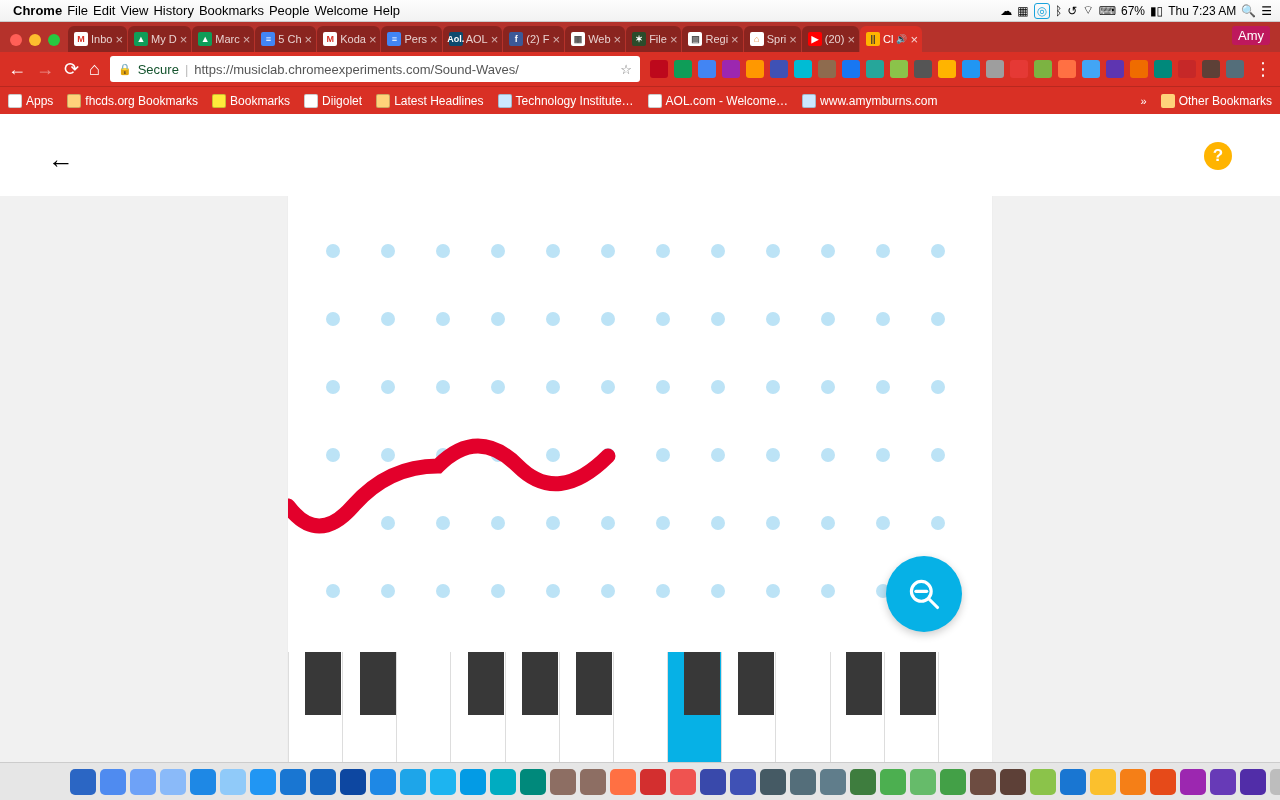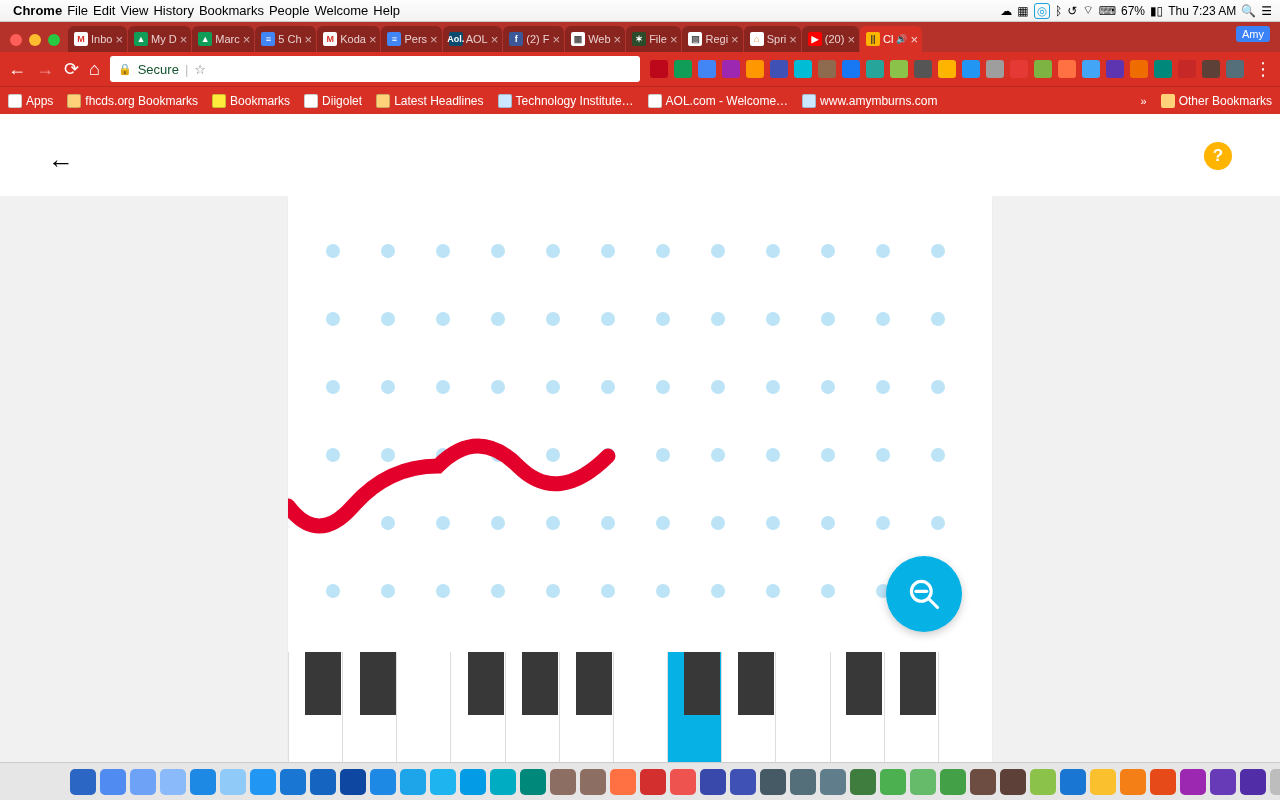--- a/index.html
+++ b/index.html
@@ -17,21 +17,21 @@
 .tabstrip{height:30px;background:#b5322b;display:flex;align-items:flex-end;padding-left:6px;position:relative;}
 .traffic{display:flex;gap:7px;align-items:center;padding:0 8px 6px 4px;}
 .tl{width:12px;height:12px;border-radius:50%;}
 .tl.r{background:#ff5f57;}.tl.y{background:#febc2e;}.tl.g{background:#28c840;}
 .tab{height:26px;background:#8a241f;color:#e8d2d0;font-size:11px;display:flex;align-items:center;padding:0 4px 0 6px;border-radius:6px 6px 0 0;margin-right:1px;min-width:0;gap:3px;max-width:80px;}
 .tab.active{background:#d93025;color:#fff;}
 .tab .favicon{width:14px;height:14px;flex:none;border-radius:2px;display:flex;align-items:center;justify-content:center;font-size:9px;font-weight:bold;}
 .tab .tlabel{white-space:nowrap;overflow:hidden;text-overflow:clip;flex:1;font-size:11px;}
 .tab .tx{color:inherit;font-size:13px;flex:none;opacity:.8;}
 .tab .snd{flex:none;font-size:9px;}
-.user-badge{position:absolute;right:10px;top:4px;background:#3b82f6;color:#fff;font-size:11px;padding:2px 6px;border-radius:3px;}
+.user-badge{position:absolute;right:10px;top:4px;background:#be185d;color:#fff;font-size:13px;padding:2px 6px;border-radius:3px;}
 
 .toolbar{height:34px;background:#d93025;display:flex;align-items:center;padding:0 8px;gap:10px;}
 .nav-ico{color:#fff;font-size:18px;cursor:pointer;}
 .omnibox{flex:1;height:26px;background:#fff;border-radius:3px;display:flex;align-items:center;padding:0 8px;font-size:13px;gap:6px;max-width:560px;}
 .omnibox .lock{color:#0b8043;font-size:11px;}
 .omnibox .secure{color:#14532d;}
 .omnibox .sep{color:#bbb;}
 .omnibox .urltext{color:#555;flex:1;white-space:nowrap;overflow:hidden;}
 .omnibox .star{color:#777;}
 .ext-row{display:flex;gap:6px;align-items:center;}
@@ -188,20 +188,21 @@
 
   <div class="toolbar">
     <span class="nav-ico">←</span>
     <span class="nav-ico" style="opacity:.45">→</span>
     <span class="nav-ico">⟳</span>
     <span class="nav-ico">⌂</span>
     <div class="omnibox">
       <span class="lock">🔒</span>
       <span class="secure">Secure</span>
       <span class="sep">|</span>
+      <span class="urltext">https://musiclab.chromeexperiments.com/Sound-Waves/</span>
       <span class="star">☆</span>
     </div>
     <div class="ext-row" id="ext-mount">
         <div class="ext" style="background: rgb(189, 8, 28);"></div>
         <div class="ext" style="background: rgb(15, 157, 88);"></div>
         <div class="ext" style="background: rgb(66, 133, 244);"></div>
         <div class="ext" style="background: rgb(156, 39, 176);"></div>
         <div class="ext" style="background: rgb(255, 152, 0);"></div>
         <div class="ext" style="background: rgb(63, 81, 181);"></div>
         <div class="ext" style="background: rgb(0, 188, 212);"></div>

